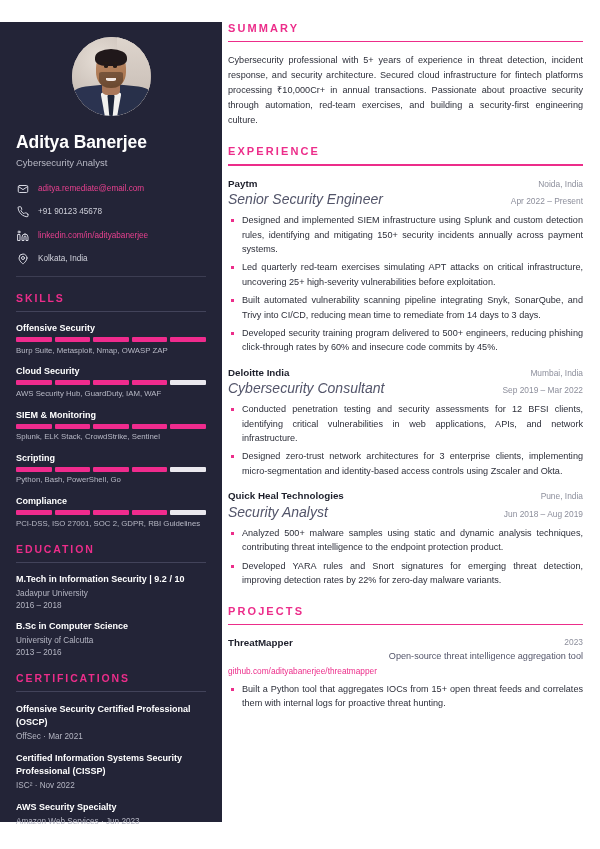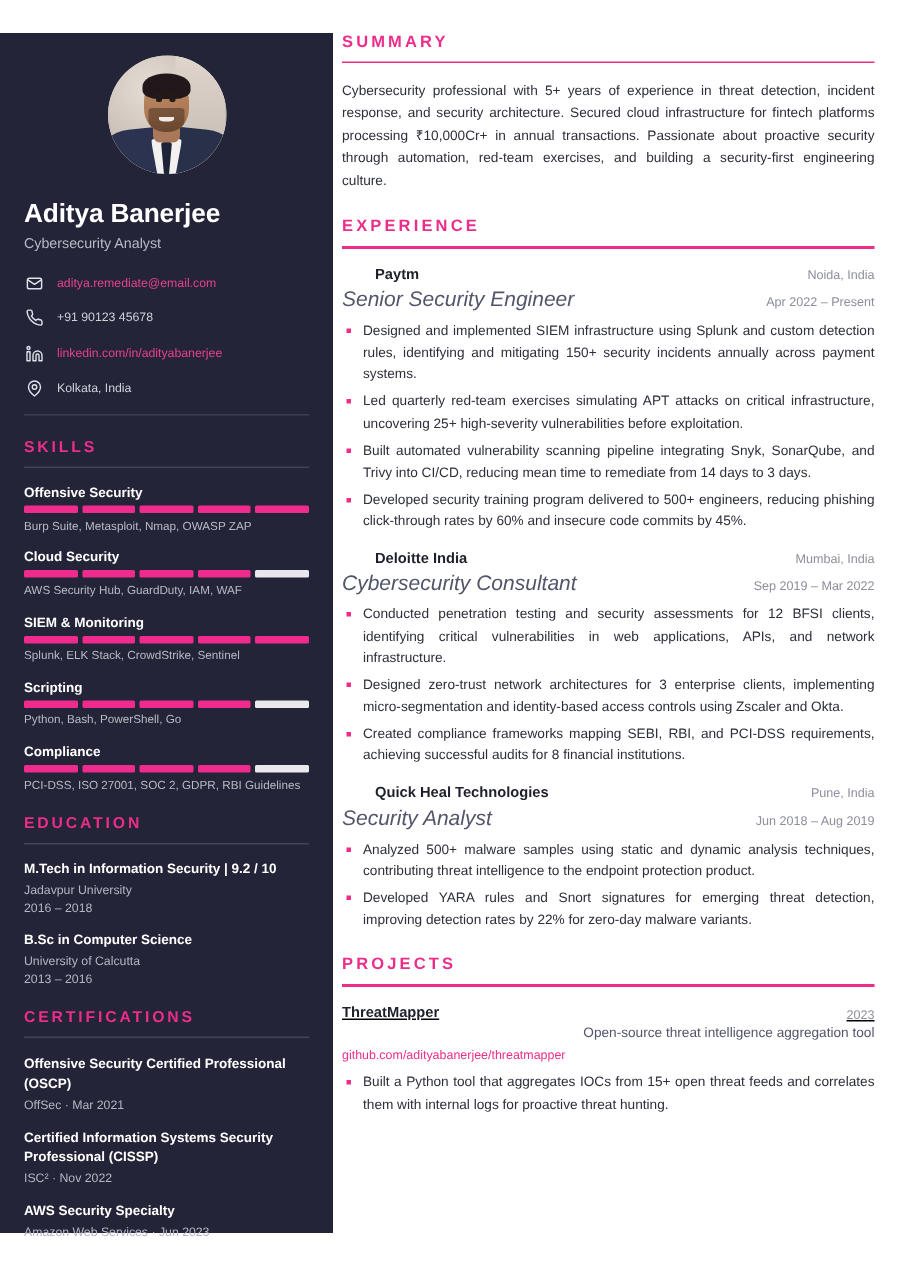--- a/index.html
+++ b/index.html
@@ -265,21 +265,20 @@
   .job:first-of-type { margin-top: 12px; }
   .job-head {
     display: flex;
     justify-content: space-between;
     align-items: baseline;
   }
   .job-company {
     color: #1d1f2b;
     font-size: 9.8px;
     font-weight: 700;
-    margin-left: 22px;
   }
   .job-location {
     color: #8d8f9c;
     font-size: 8.4px;
   }
   .job-sub {
     display: flex;
     justify-content: space-between;
     align-items: baseline;
     margin-top: 2.5px;
@@ -314,22 +313,21 @@
     top: 6px;
     width: 3px;
     height: 3px;
     background: #ec2d8a;
   }
 
   .proj { margin-top: 12px; }
   .proj-head {
     display: flex;
     justify-content: space-between;
-    align-items: flex-end;
-    text-decoration: underline;
+    align-items: flex-start;
   }
   .proj-name {
     color: #1d1f2b;
     font-size: 9.8px;
     font-weight: 700;
   }
   .proj-year {
     color: #8d8f9c;
     font-size: 8.4px;
   }
@@ -543,21 +541,20 @@
               <span class="job-company">Deloitte India</span>
               <span class="job-location">Mumbai, India</span>
             </div>
             <div class="job-sub">
               <span class="job-title">Cybersecurity Consultant</span>
               <span class="job-dates">Sep 2019 – Mar 2022</span>
             </div>
             <ul class="bullets">
               <li>Conducted penetration testing and security assessments for 12 BFSI clients, identifying critical vulnerabilities in web applications, APIs, and network infrastructure.</li>
               <li>Designed zero-trust network architectures for 3 enterprise clients, implementing micro-segmentation and identity-based access controls using Zscaler and Okta.</li>
-              <li>Created compliance frameworks mapping SEBI, RBI, and PCI-DSS requirements, achieving successful audits for 8 financial institutions.</li>
             </ul>
           </div>
           <div class="job">
             <div class="job-head">
               <span class="job-company">Quick Heal Technologies</span>
               <span class="job-location">Pune, India</span>
             </div>
             <div class="job-sub">
               <span class="job-title">Security Analyst</span>
               <span class="job-dates">Jun 2018 – Aug 2019</span>

